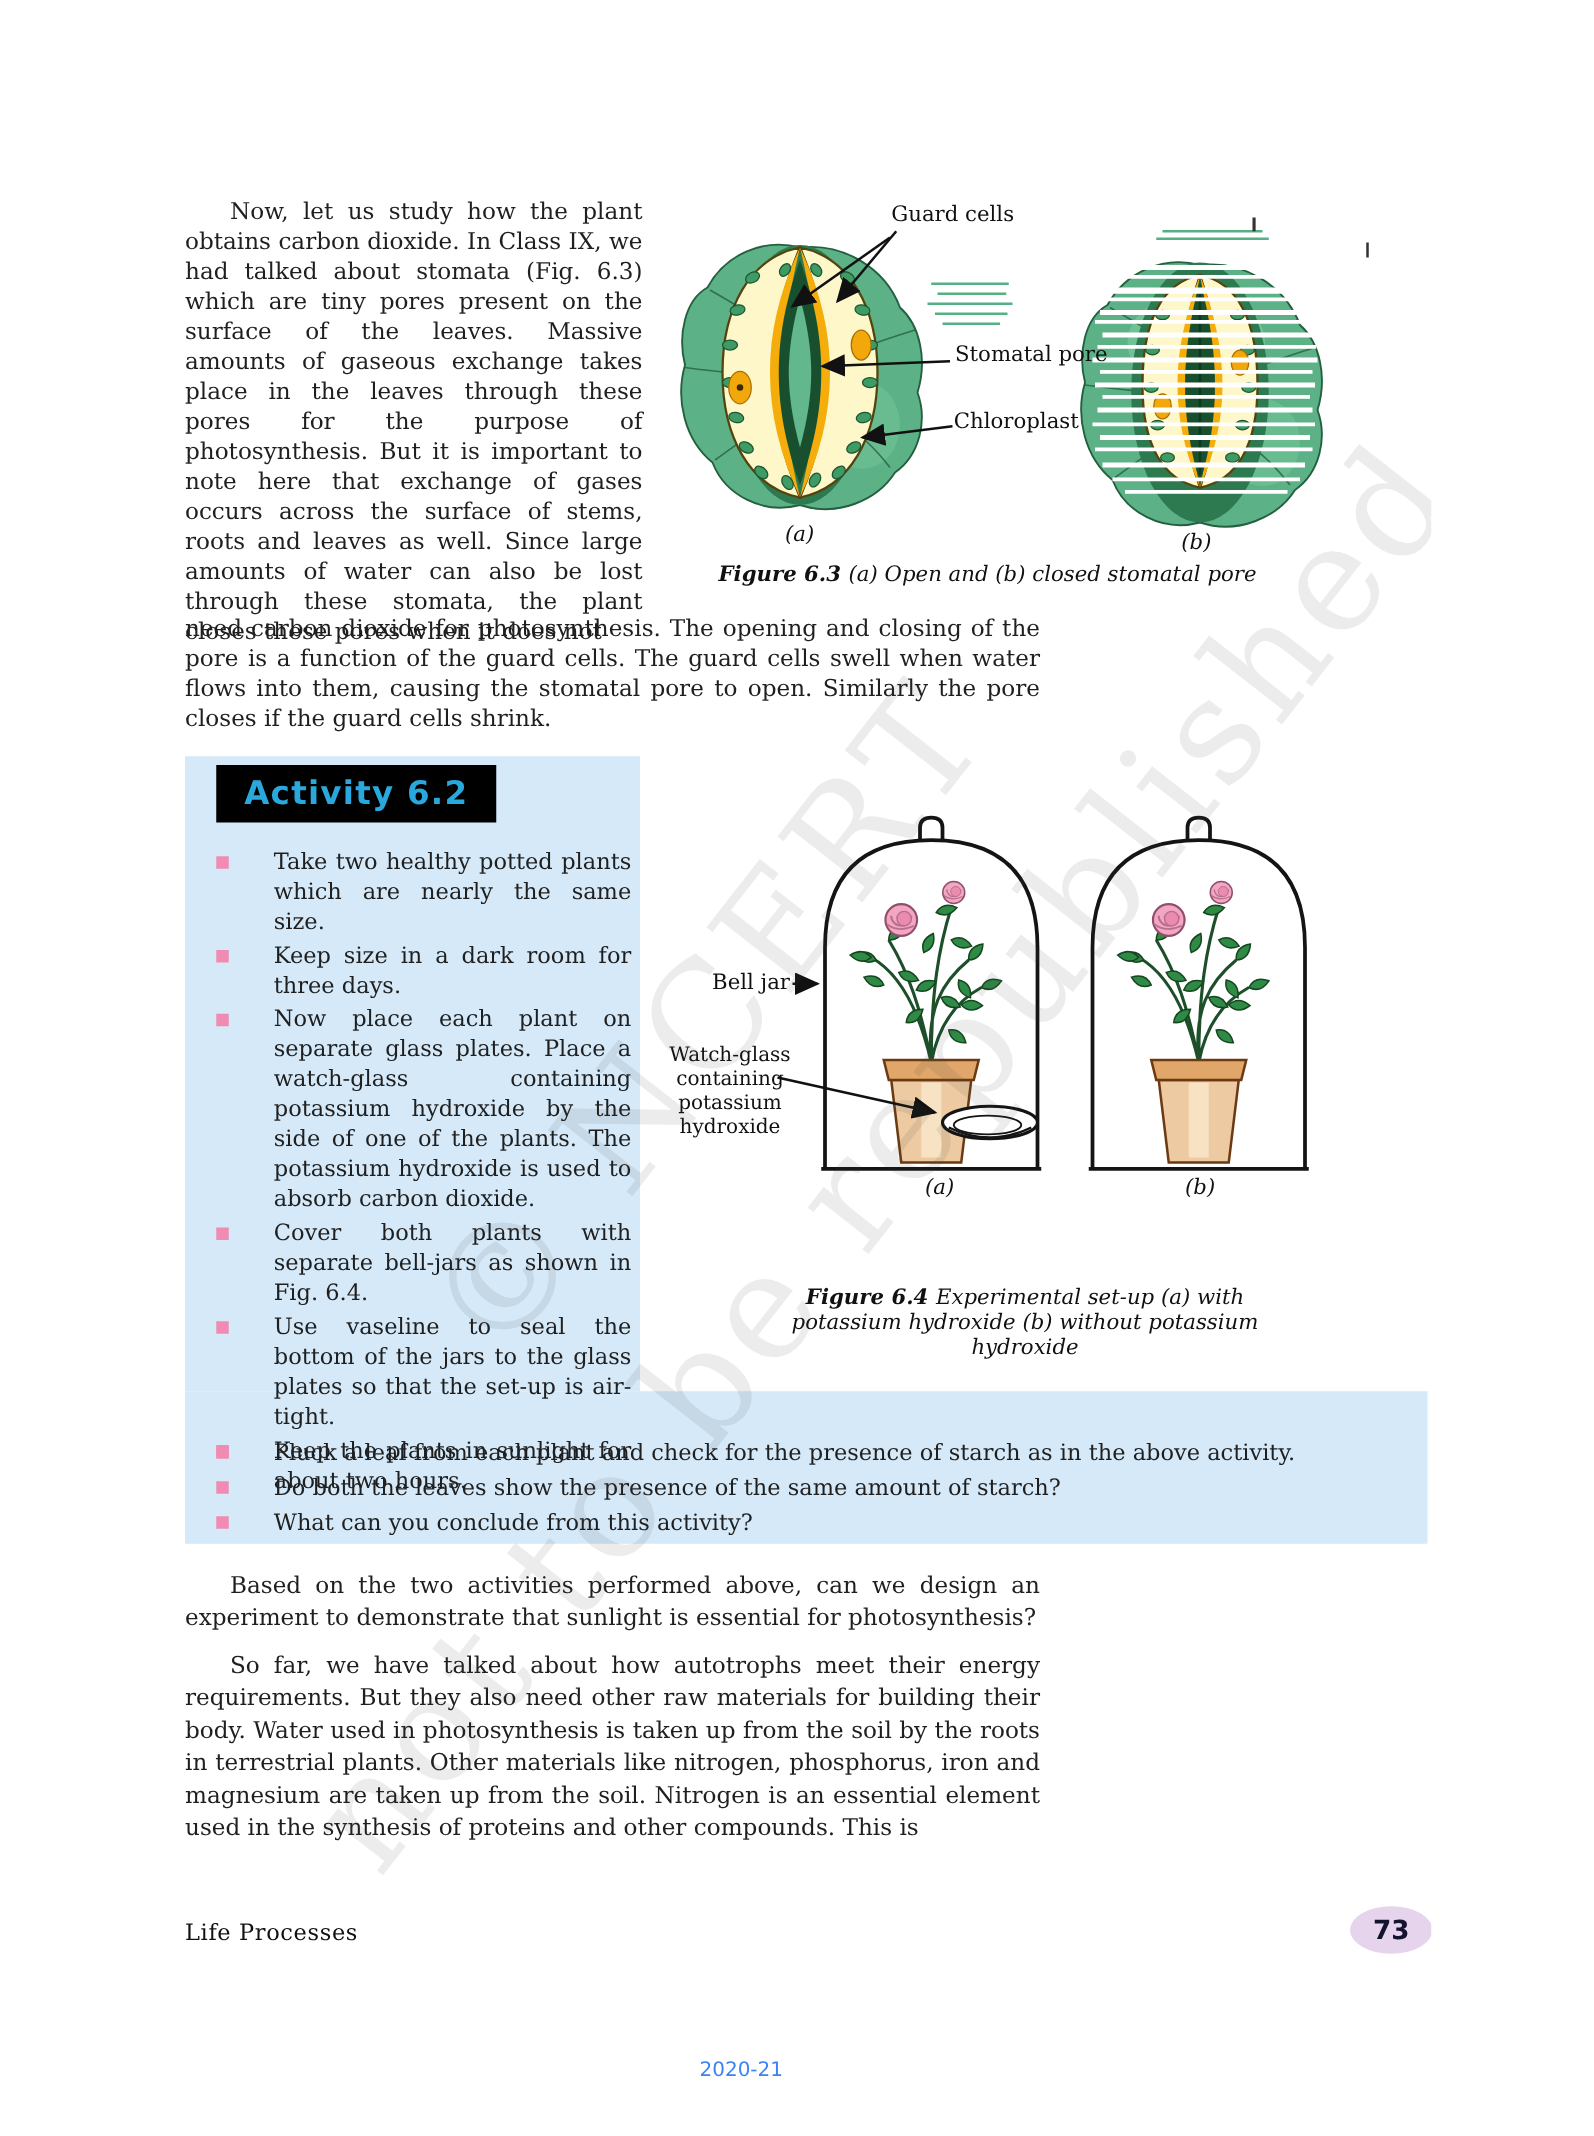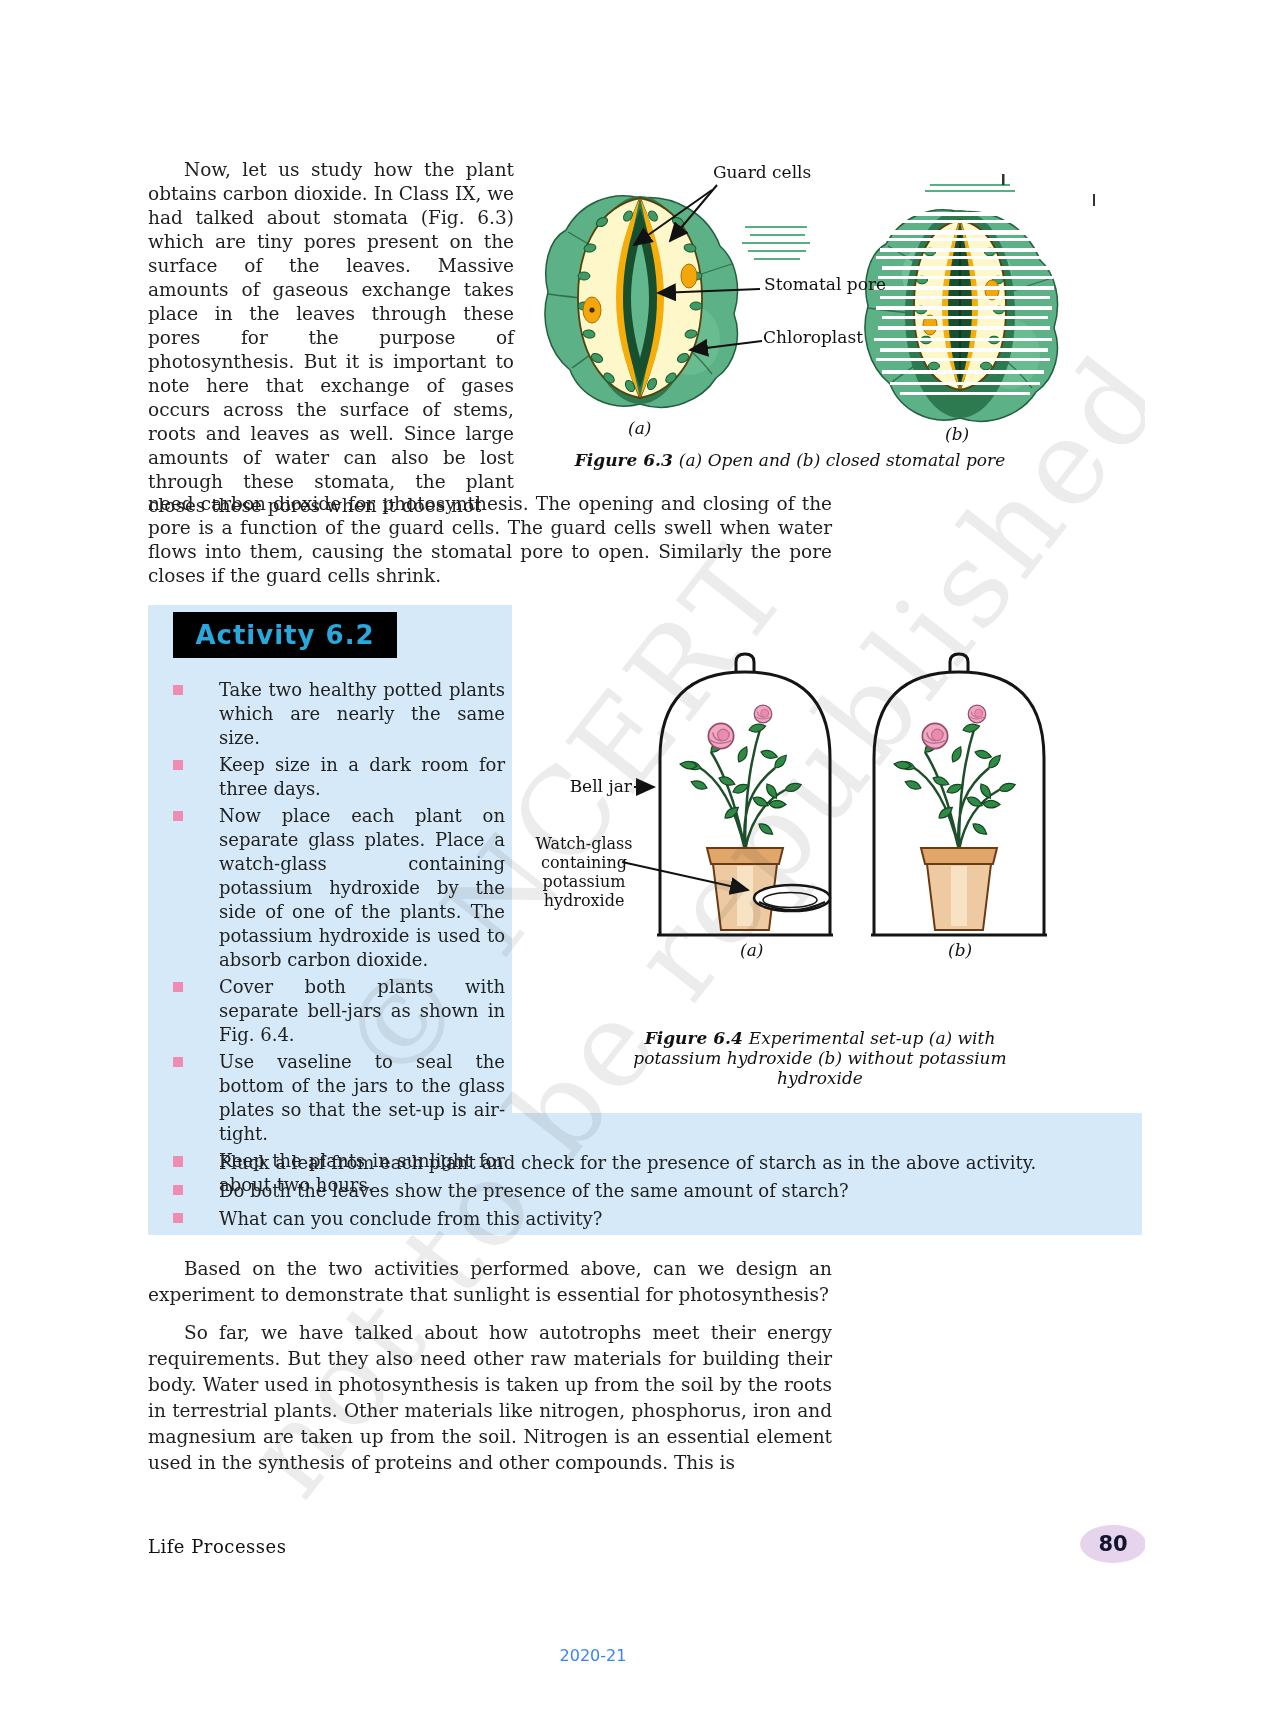--- a/index.html
+++ b/index.html
@@ -300,21 +300,21 @@
   <div class="abs sublabel" style="left:740px;top:940px;">(a)</div>
   <div class="abs sublabel" style="left:948px;top:940px;">(b)</div>
   <div class="abs caption" style="left:600px;top:1028px;width:440px;">
     <span class="capbold">Figure 6.4</span><span>Experimental set-up (a) with potassium hydroxide (b) without potassium hydroxide</span>
   </div>
 
   <div class="abs para indent" style="left:148px;top:1256px;width:684px;line-height:26px;">Based on the two activities performed above, can we design an experiment to demonstrate that sunlight is essential for photosynthesis?</div>
   <div class="abs para indent" style="left:148px;top:1320px;width:684px;line-height:26px;">So far, we have talked about how autotrophs meet their energy requirements. But they also need other raw materials for building their body. Water used in photosynthesis is taken up from the soil by the roots in terrestrial plants. Other materials like nitrogen, phosphorus, iron and magnesium are taken up from the soil. Nitrogen is an essential element used in the synthesis of proteins and other compounds. This is</div>
 
   <div class="abs footer-left" style="left:148px;top:1536px;">Life Processes</div>
-  <div class="abs page-badge" style="left:1080px;top:1525px;width:66px;height:38px;">80</div>
+  <div class="abs page-badge" style="left:1080px;top:1525px;width:66px;height:38px;">73</div>
   <div class="abs yearmark" style="left:538px;top:1646px;width:110px;">2020-21</div>
 
   <div class="abs watermark">
     <div>© NCERT</div>
     <div>not to be republished</div>
   </div>
 
 </div>
 
 </body></html>

